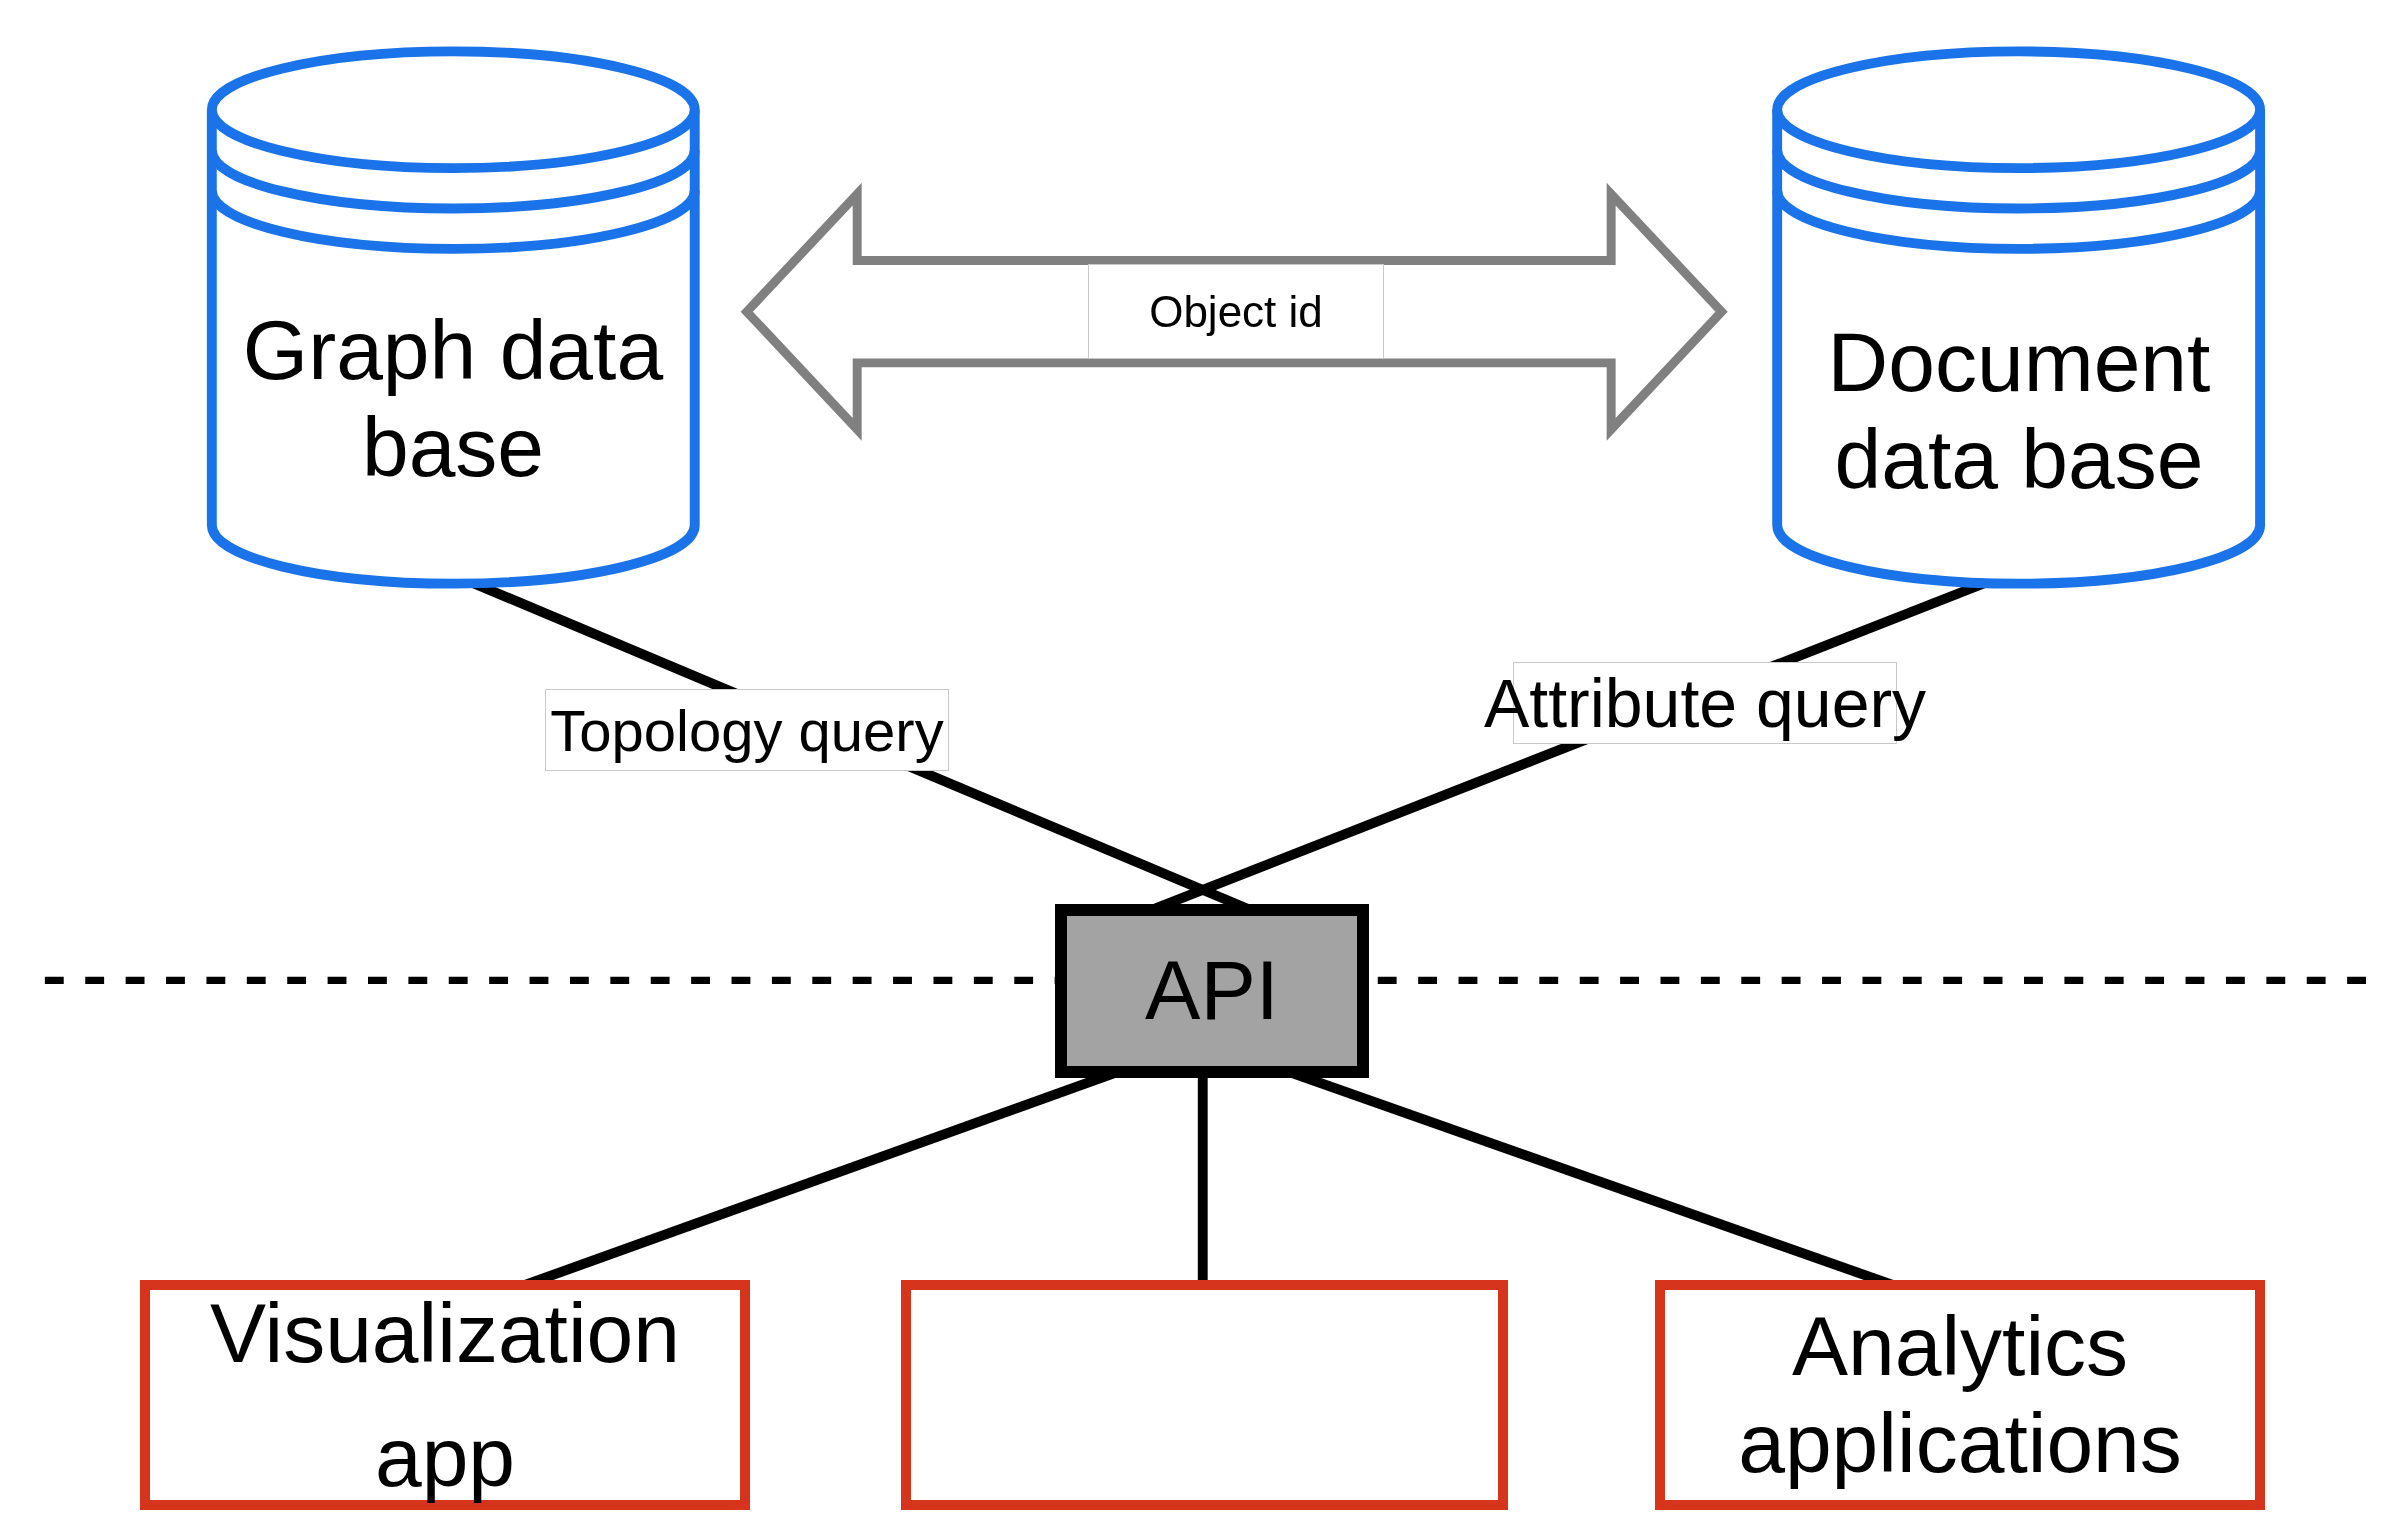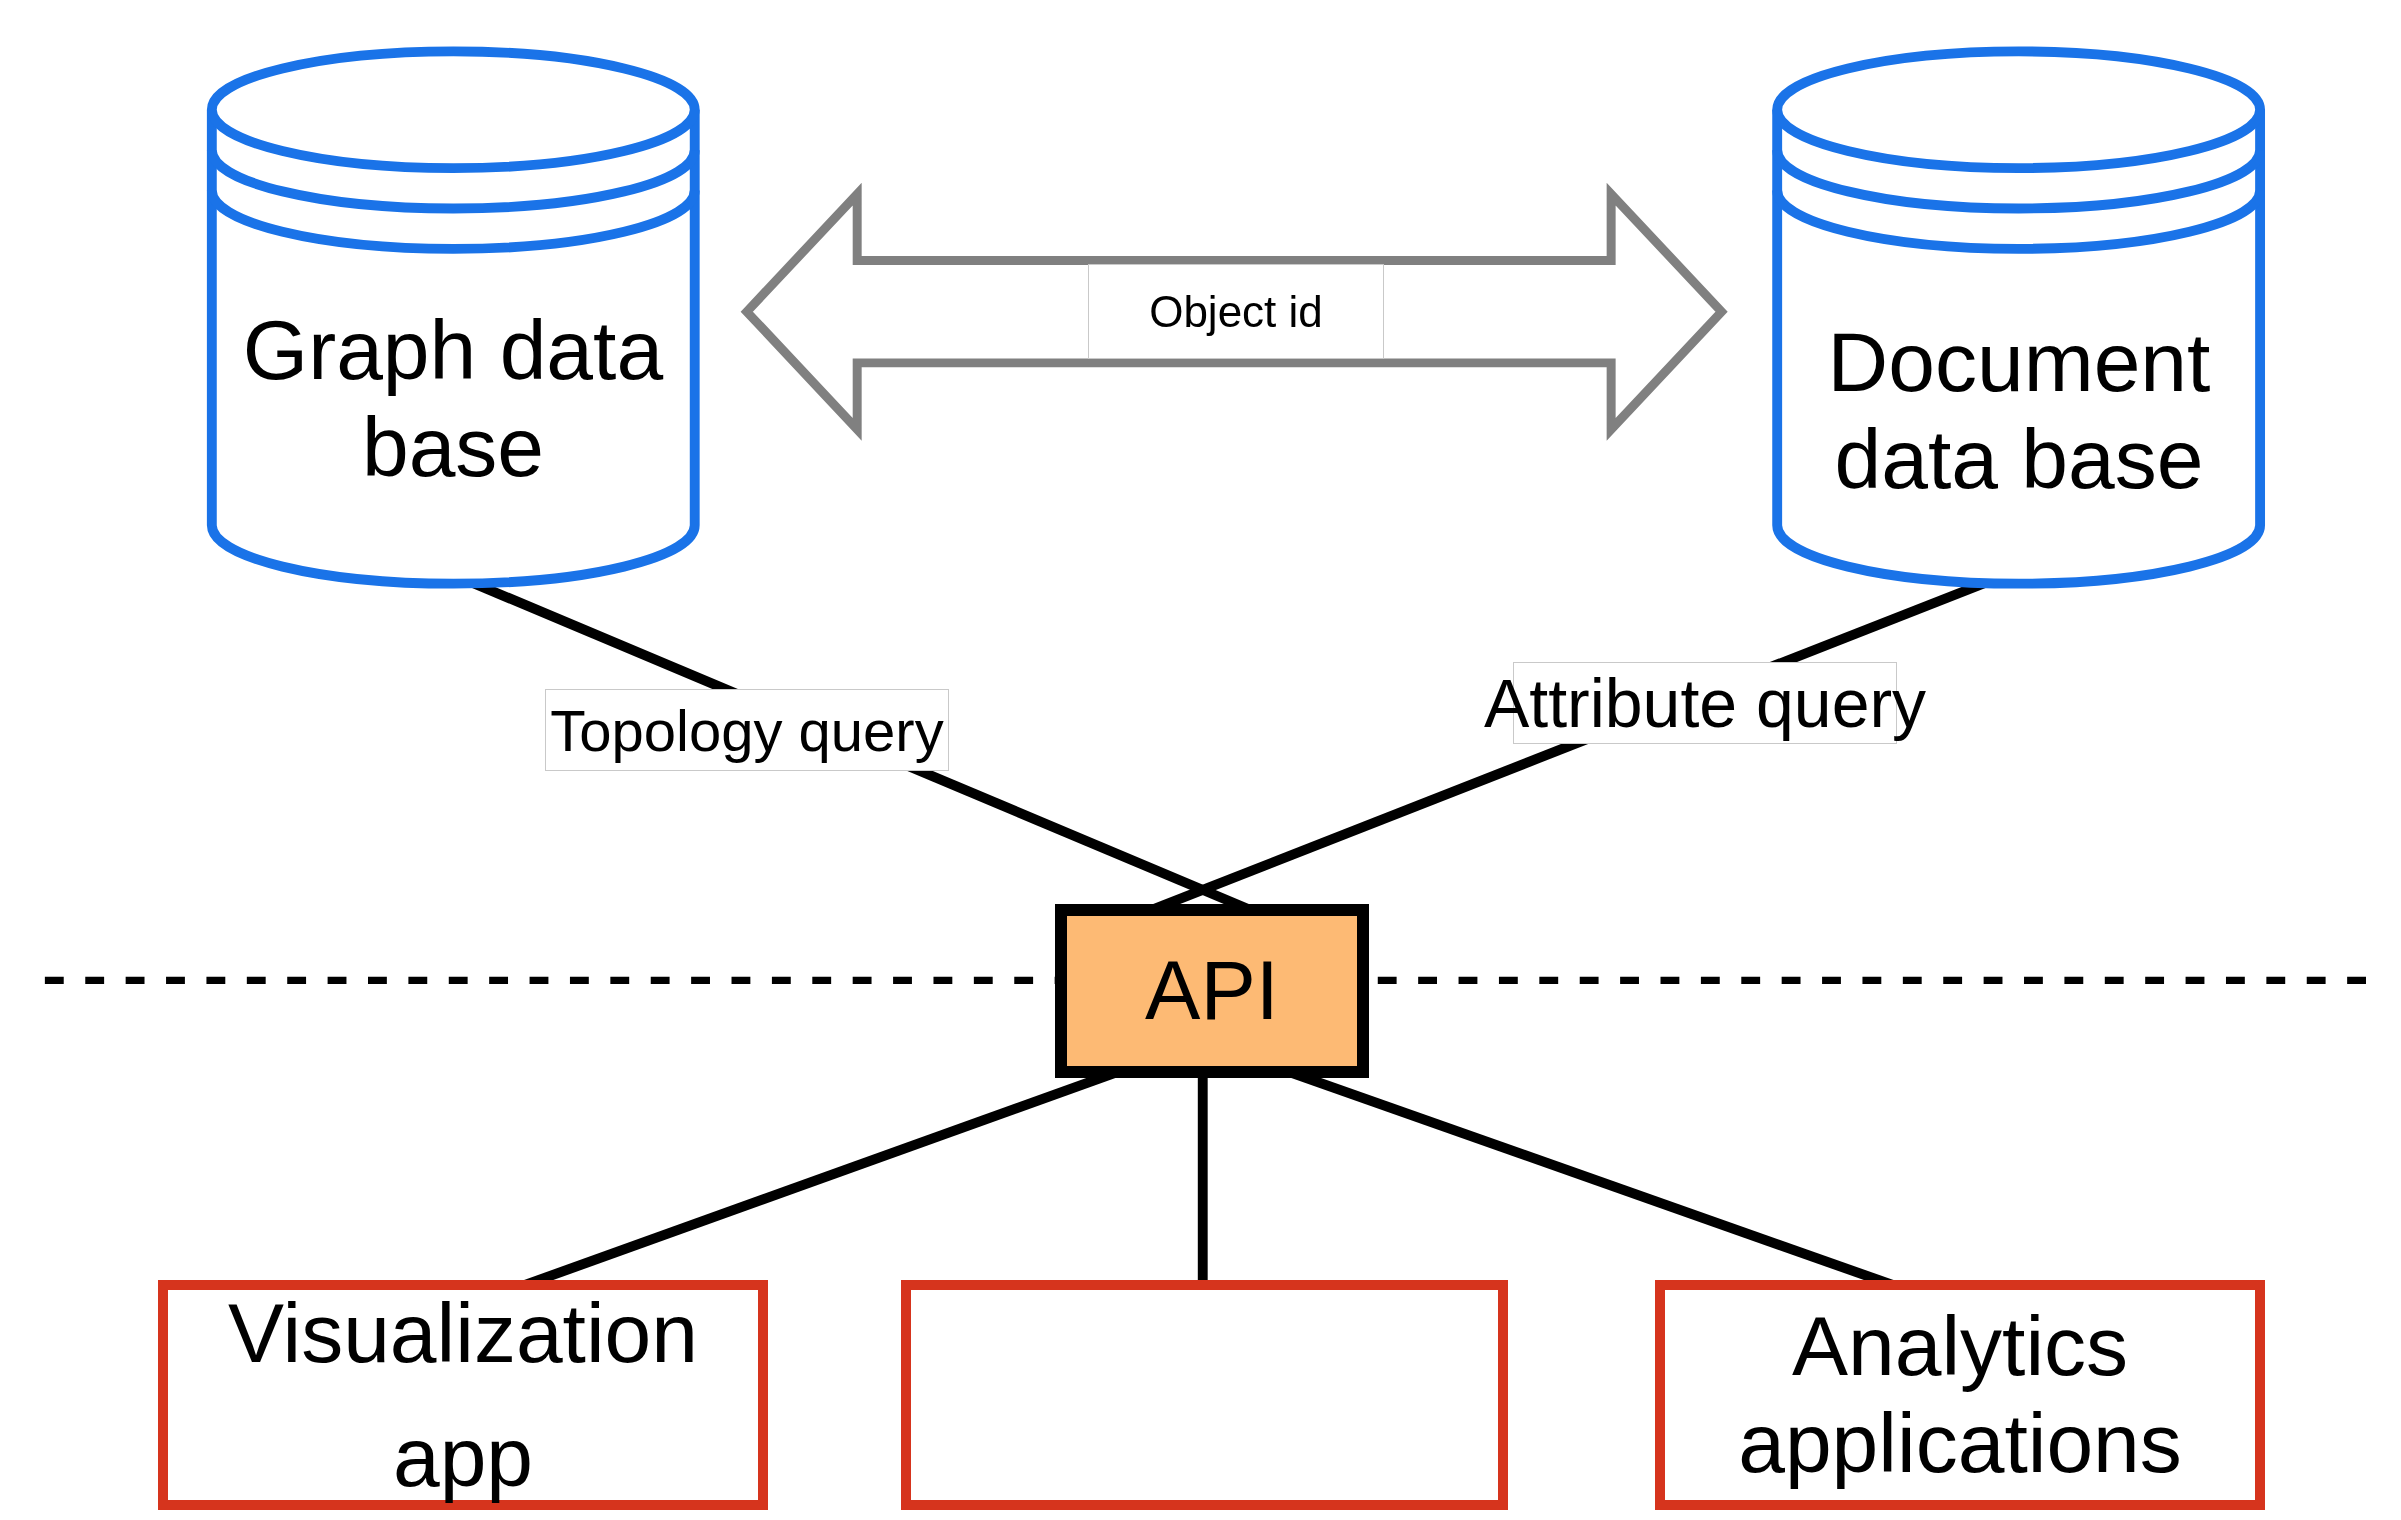--- a/index.html
+++ b/index.html
@@ -34,30 +34,30 @@
     position:absolute;text-align:center;font-size:84px;line-height:1.16;
   }
   .db-label span{display:block;}
   #object-id-label{left:1088px;top:264px;width:296px;height:95px;font-size:44px;}
   #topology-query-label{left:545px;top:662px;width:404px;height:82px;font-size:58px;margin-top:27px;}
   #attribute-query-label{left:1513px;top:662px;width:384px;height:82px;font-size:68px;}
 
   
   #api-box{
     position:absolute;left:1055px;top:904px;width:314px;height:174px;
-    background:#fdba74;border:12.6px solid var(--api-box-stroke);
+    background:#a3a3a3;border:12.6px solid var(--api-box-stroke);
     display:flex;align-items:center;justify-content:center;font-size:83px;
   }
   .app-box{
     position:absolute;top:1280px;height:230px;background:#ffffff;
     border:10.8px solid var(--app-box-stroke);
     display:flex;flex-direction:column;align-items:center;justify-content:center;
     text-align:center;font-size:84px;line-height:1.15;white-space:nowrap;
   }
-  #visualization-app-box{left:158px;width:610px;gap:27px;}
+  #visualization-app-box{left:140px;width:610px;gap:27px;}
   #validation-devices-box{left:901px;width:607px;}
   #analytics-applications-box{left:1655px;width:610px;}
   .app-box span{display:block;}
 </style>
 </head>
 <body>
 
 <div id="diagram-canvas">
 
   <svg id="shapes-svg" width="2401" height="1521" viewBox="0 0 2675 1694">

